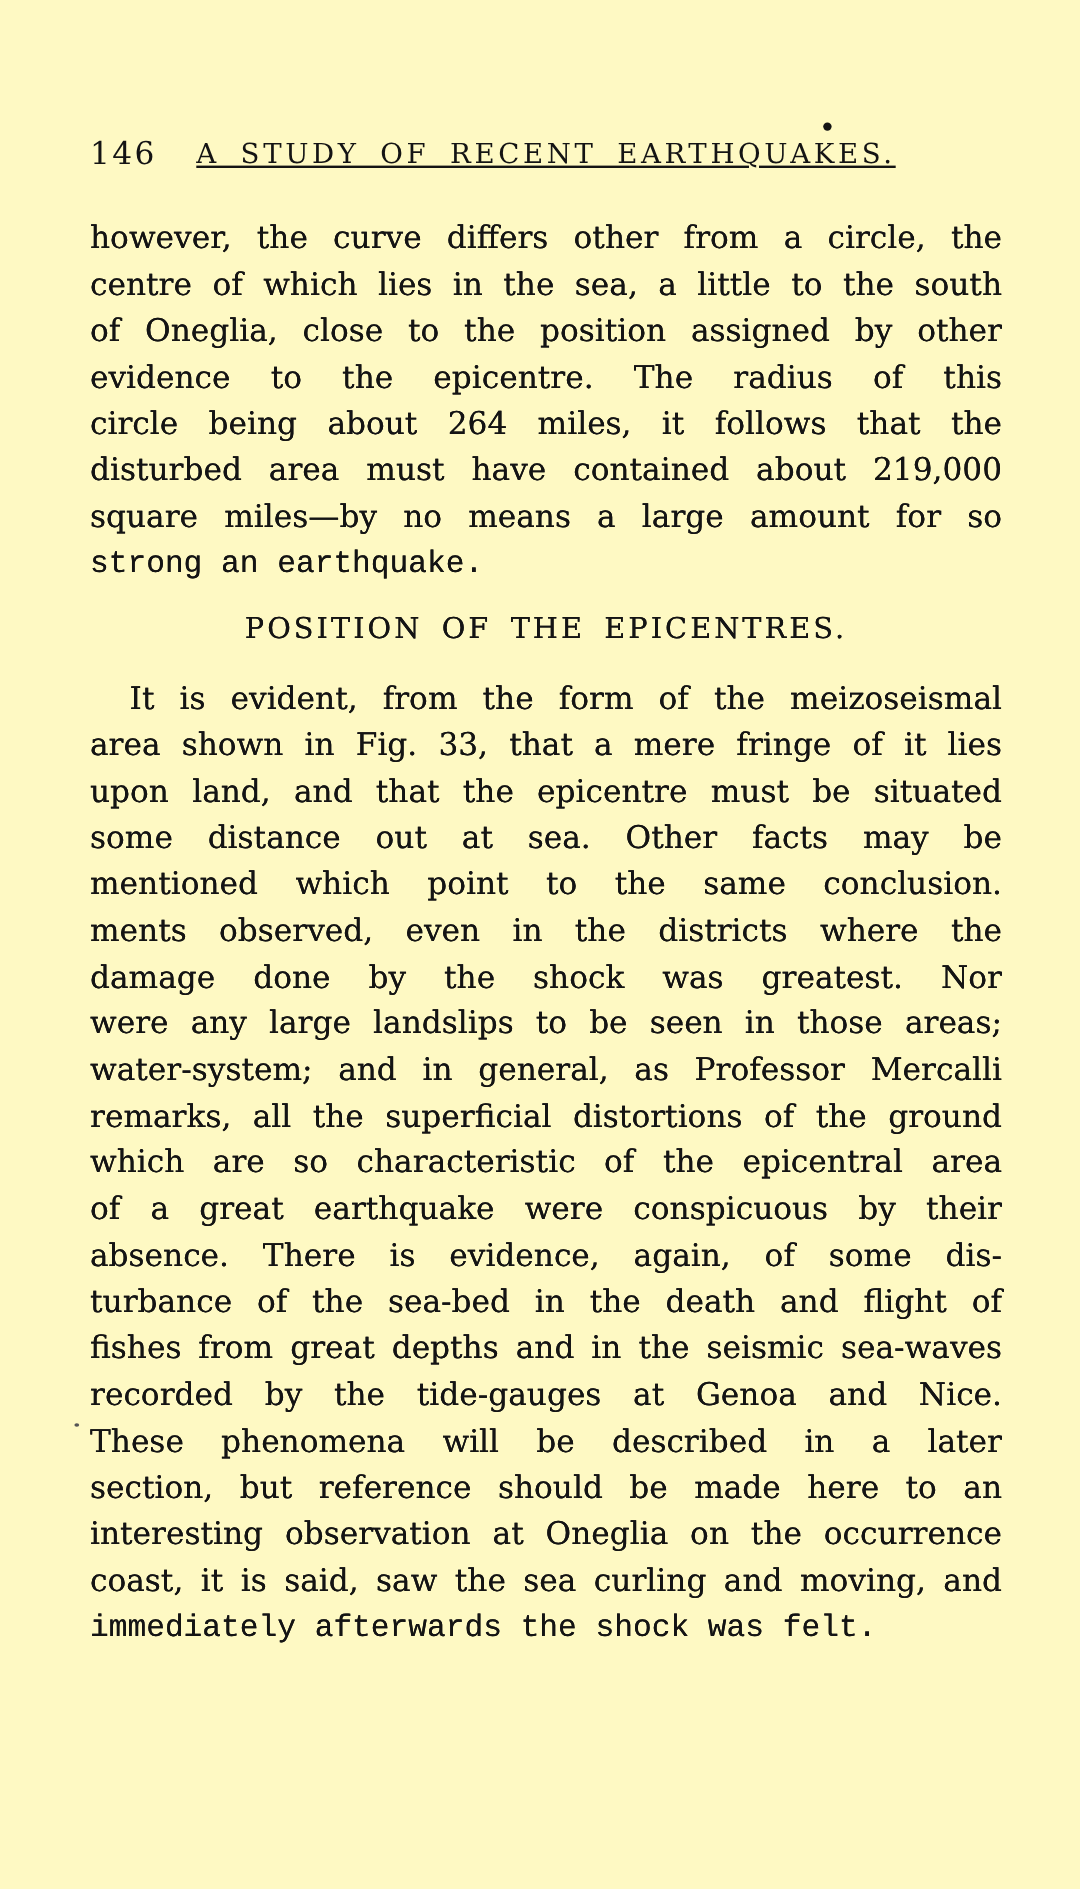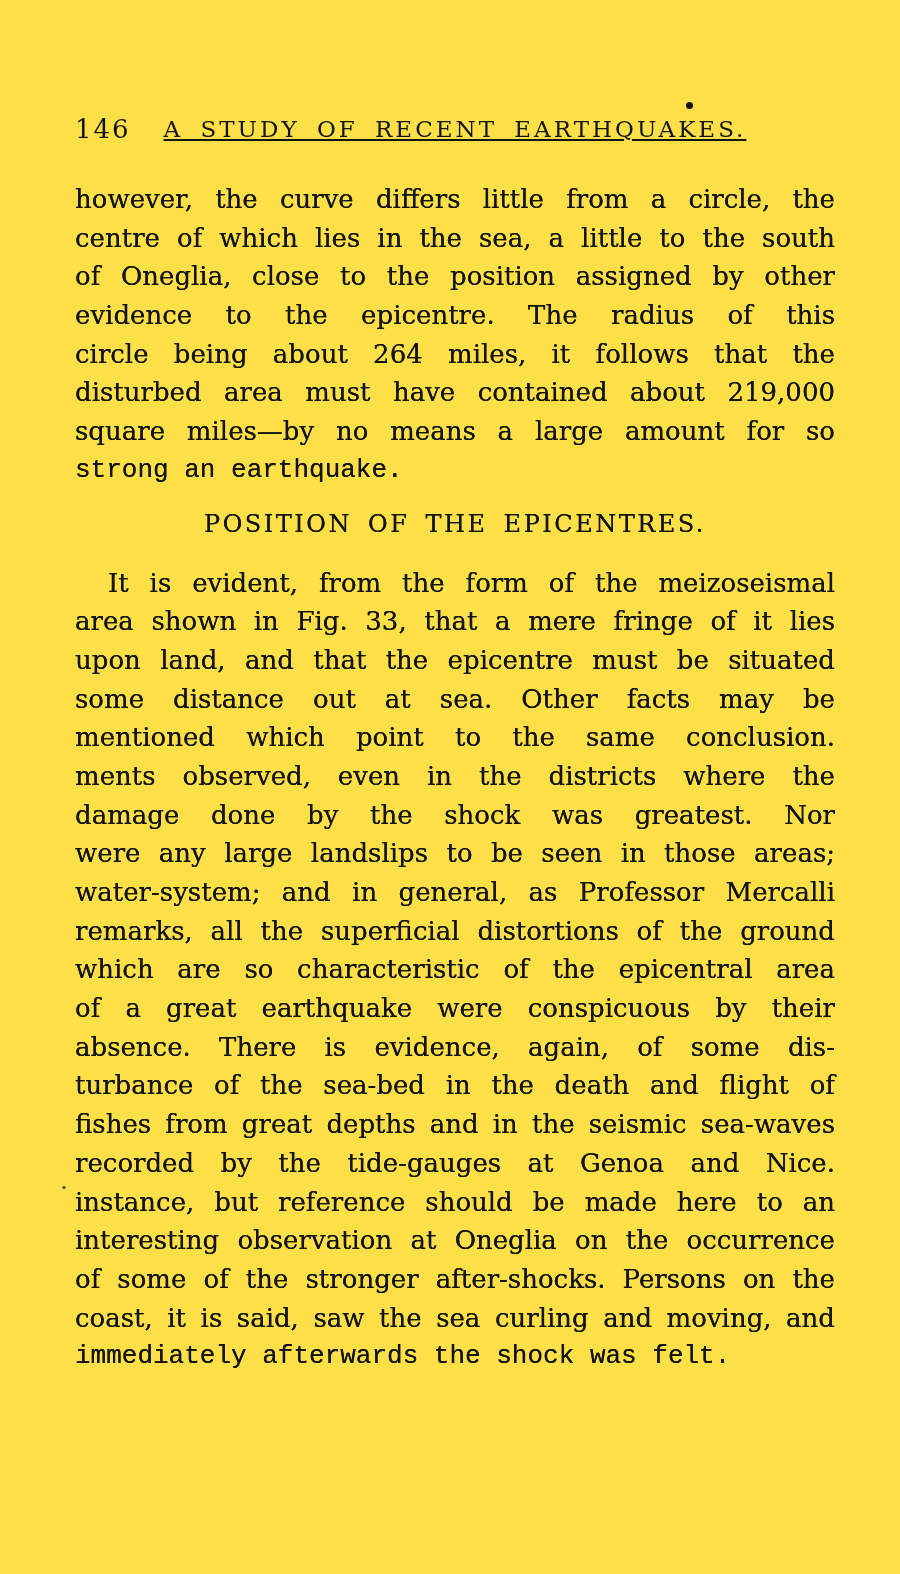--- a/index.html
+++ b/index.html
@@ -4,21 +4,21 @@
 <style>
   html, body {
     margin: 0;
     padding: 0;
     background: #ffffff;
   }
   .sheet {
     position: relative;
     width: 900px;
     height: 1574px;
-    background: #fde047;
+    background: #fef9c3;
     overflow: hidden;
     font-family: "DejaVu Serif", "Liberation Serif", serif;
     color: #141414;
   }
   
   .page-header {
     position: absolute;
     top: 112px;
     left: 75px;
     width: 760px;
@@ -106,21 +106,21 @@
   <div class="ink-dot-k"></div>
   <div class="ink-dot-margin"></div>
 
   <header class="page-header">
     <span class="page-number">146</span>
     <span class="running-title">A STUDY OF RECENT EARTHQUAKES.</span>
   </header>
 
   <main class="page-body">
       <div class="paragraph">
-        <div class="line">however, the curve differs little from a circle, the</div>
+        <div class="line">however, the curve differs other from a circle, the</div>
         <div class="line">centre of which lies in the sea, a little to the south</div>
         <div class="line">of Oneglia, close to the position assigned by other</div>
         <div class="line">evidence to the epicentre. The radius of this</div>
         <div class="line">circle being about 264 miles, it follows that the</div>
         <div class="line">disturbed area must have contained about 219,000</div>
         <div class="line">square miles—by no means a large amount for so</div>
         <div class="line">strong an earthquake.</div>
       </div>
       <div class="section-heading">POSITION OF THE EPICENTRES.</div>
       <div class="paragraph indent">
@@ -133,20 +133,20 @@
         <div class="line">damage done by the shock was greatest. Nor</div>
         <div class="line">were any large landslips to be seen in those areas;</div>
         <div class="line">water-system; and in general, as Professor Mercalli</div>
         <div class="line">remarks, all the superficial distortions of the ground</div>
         <div class="line">which are so characteristic of the epicentral area</div>
         <div class="line">of a great earthquake were conspicuous by their</div>
         <div class="line">absence. There is evidence, again, of some dis-</div>
         <div class="line">turbance of the sea-bed in the death and flight of</div>
         <div class="line">fishes from great depths and in the seismic sea-waves</div>
         <div class="line">recorded by the tide-gauges at Genoa and Nice.</div>
-        <div class="line">instance, but reference should be made here to an</div>
+        <div class="line">These phenomena will be described in a later</div>
+        <div class="line">section, but reference should be made here to an</div>
         <div class="line">interesting observation at Oneglia on the occurrence</div>
-        <div class="line">of some of the stronger after-shocks. Persons on the</div>
         <div class="line">coast, it is said, saw the sea curling and moving, and</div>
         <div class="line">immediately afterwards the shock was felt.</div>
       </div>
     </main>
 </div>
 
 </body></html>

